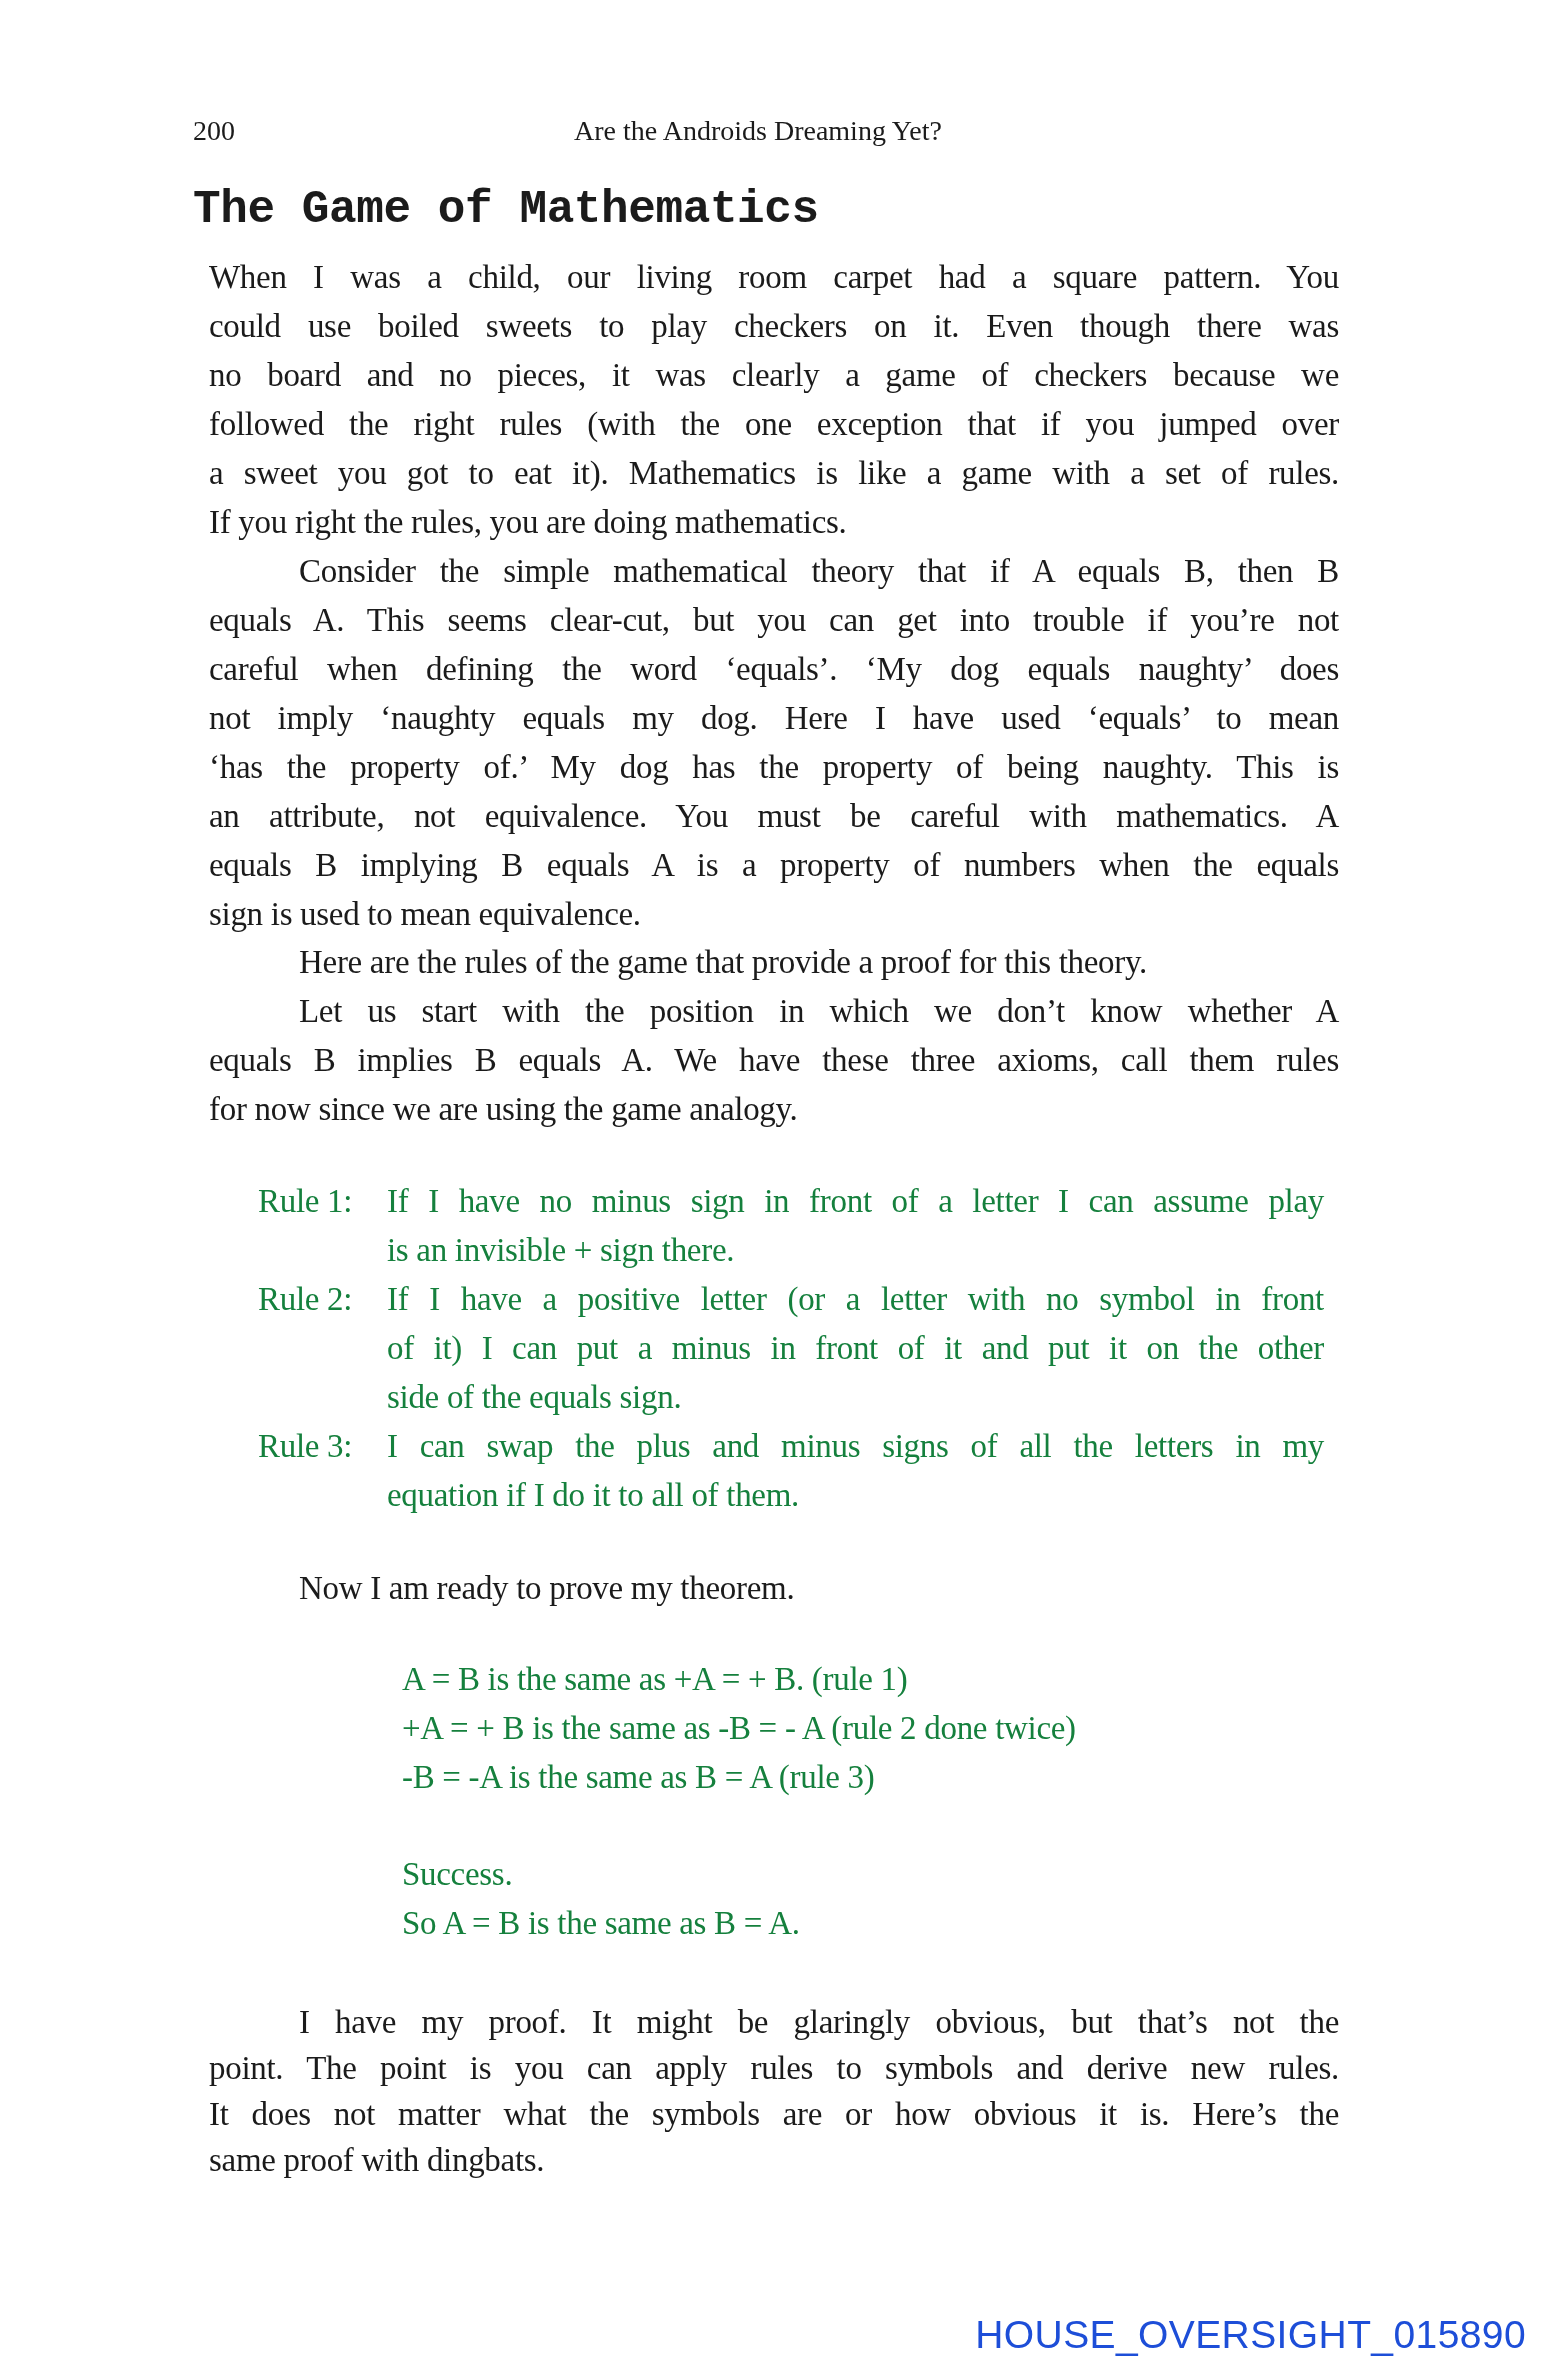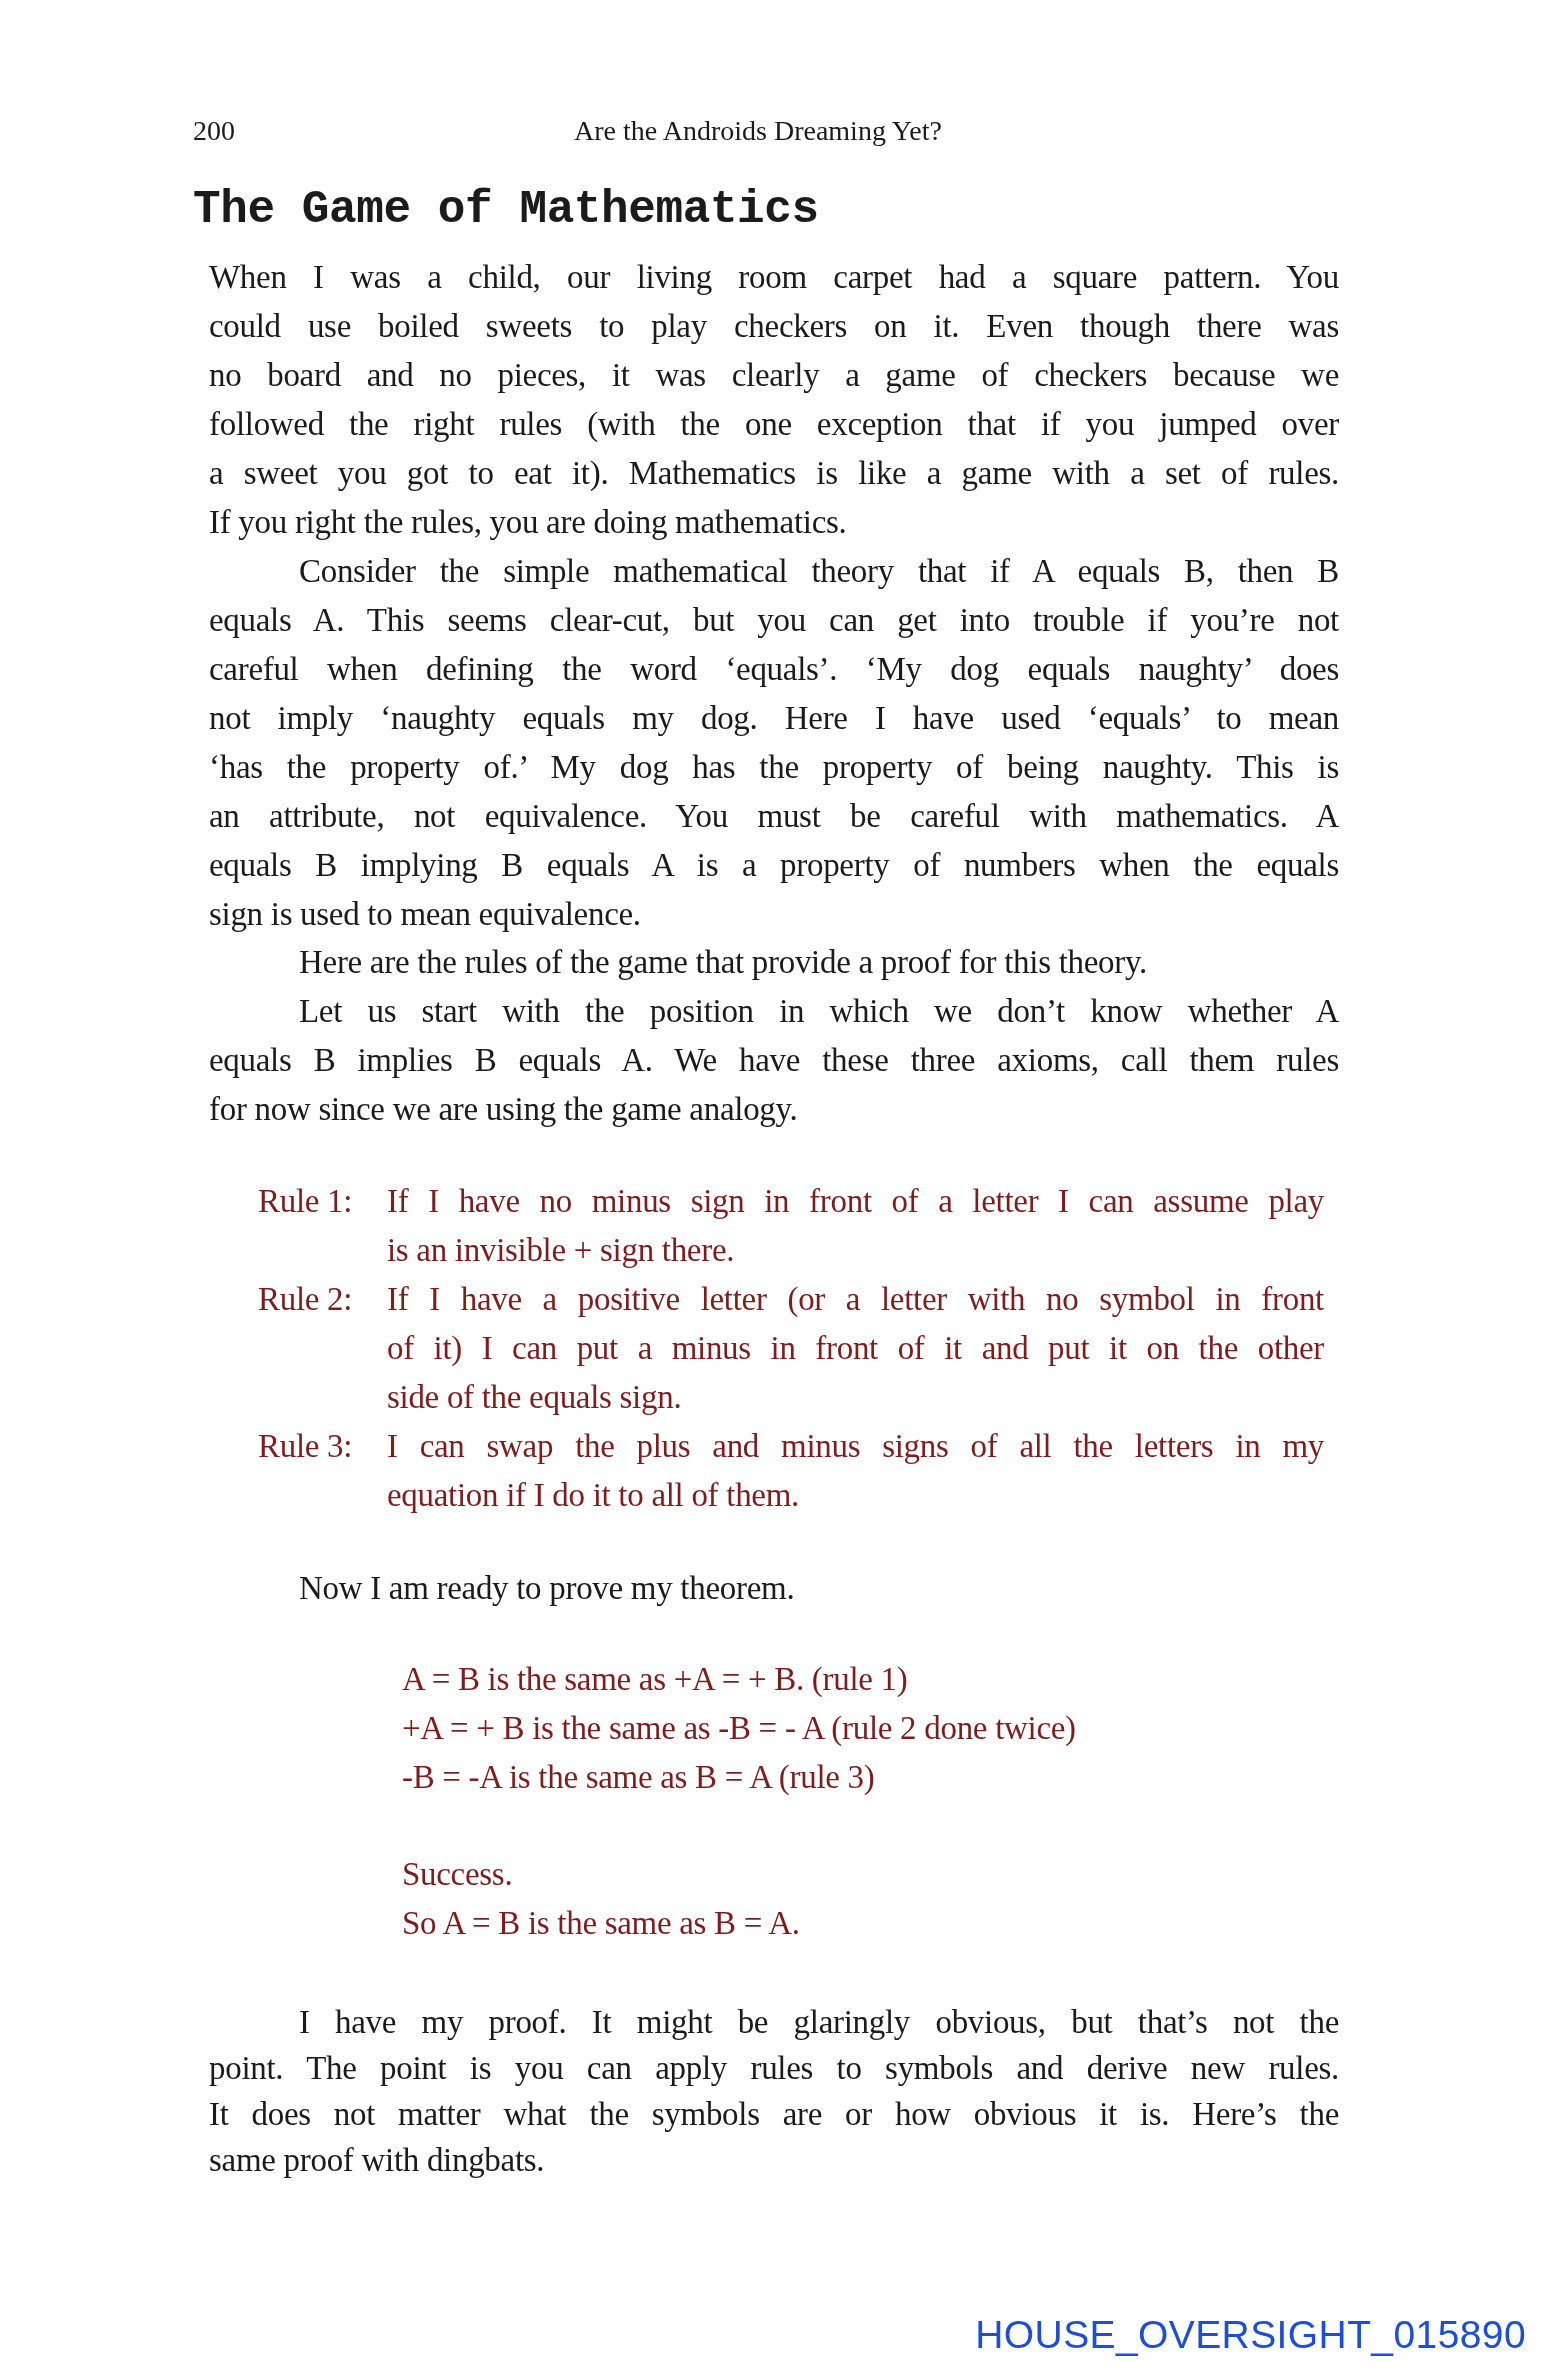--- a/index.html
+++ b/index.html
@@ -24,21 +24,21 @@
   }
   .line{min-height:49px;white-space:nowrap;}
   .line.j{
     white-space:normal;
     text-align:justify;
     text-align-last:justify;
     text-justify:inter-word;
   }
   .line.ind{padding-left:90px;}
   .line.j.ind{padding-left:0;text-indent:90px;}
-  .blue{color:#7f1d1d;}
+  .blue{color:#15803d;}
   .rules{position:absolute;left:258px;width:1066px;font-size:33px;line-height:49px;letter-spacing:-0.3px;}
   .rule-row{display:flex;align-items:flex-start;}
   .rule-label{flex:0 0 129px;}
   .rule-lines{flex:1 1 auto;min-width:0;}
   .closing{line-height:46px;}
   .closing .line{min-height:46px;}
   .watermark{
     position:absolute;top:2313px;right:19px;
     font-family:"Liberation Sans","DejaVu Sans",sans-serif;
     font-size:39px;color:#1d4ed8;letter-spacing:0.4px;

